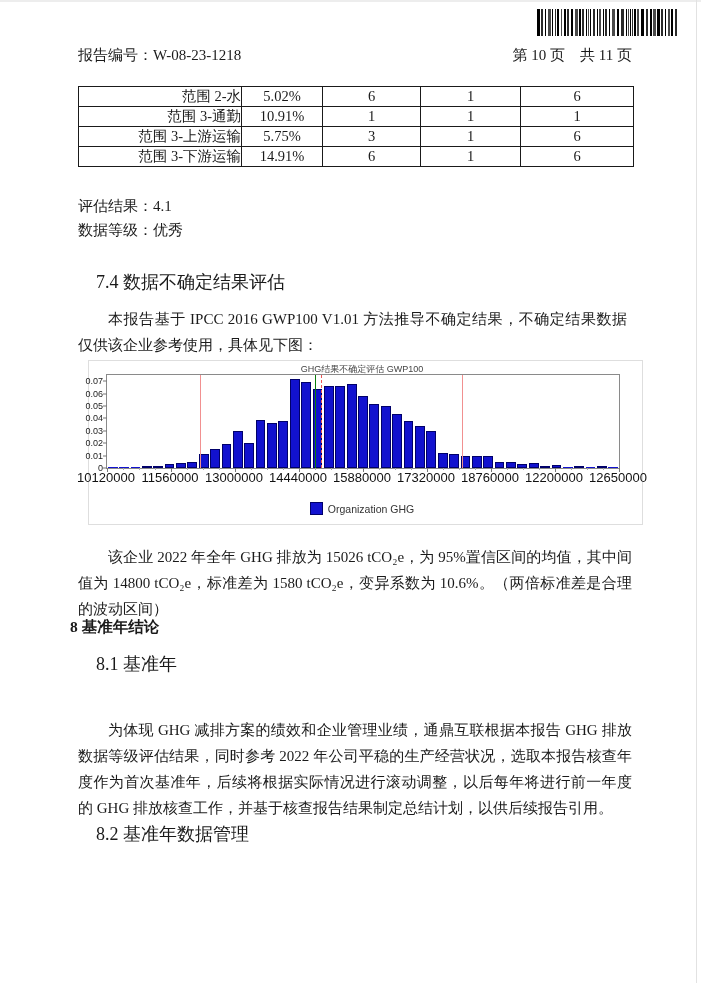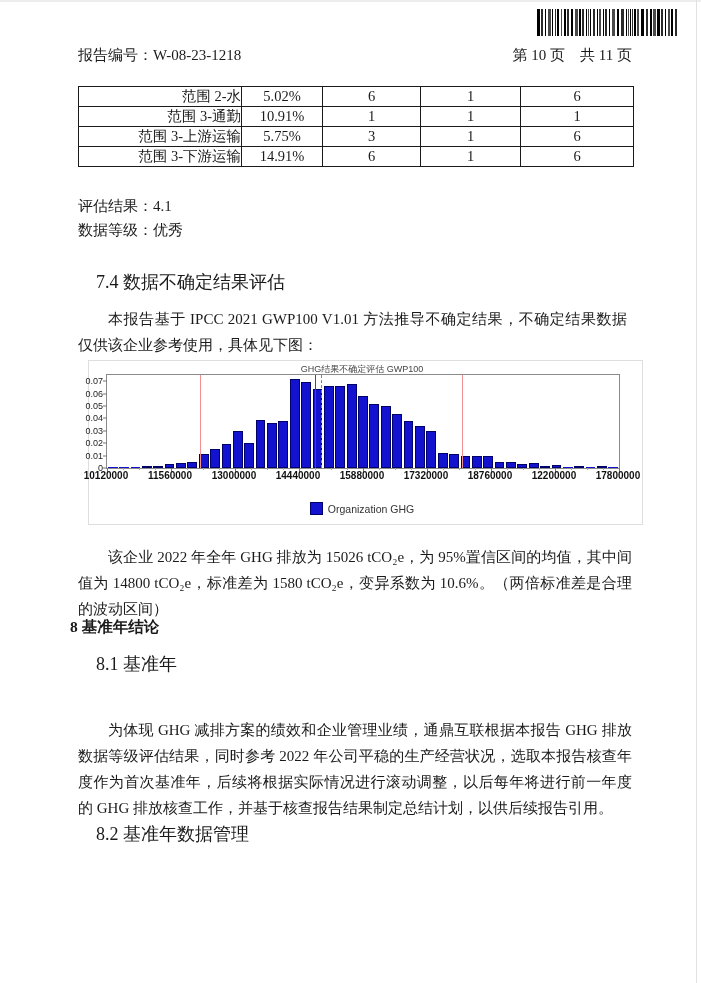--- a/index.html
+++ b/index.html
@@ -31,21 +31,21 @@
   .c-title{position:absolute;left:17px;top:2px;width:512px;text-align:center;font-size:9px;color:#444;}
   .ylab{position:absolute;left:-3px;top:40px;font-size:9px;color:#555;transform:rotate(-90deg);transform-origin:center;width:60px;text-align:center;}
   .plot{position:absolute;left:17px;top:13px;width:512px;height:93px;border:1px solid #8a8a8a;background:#fff;}
   .bar{position:absolute;bottom:0;box-sizing:border-box;}
   .refline{position:absolute;top:0;bottom:0;width:0;z-index:3;}
   .ytick-label{position:absolute;right:calc(100% + 4px);transform:translateY(50%);font-size:9px;color:#222;white-space:nowrap;}
   .ytick-mark{position:absolute;left:-4px;width:4px;height:1px;background:#777;transform:translateY(0.5px);}
   .xtick-mark{position:absolute;bottom:-4px;width:1px;height:4px;background:#777;}
   .xtick-minor{position:absolute;bottom:-2px;width:1px;height:2px;background:#aaa;}
   .xticks{position:absolute;left:17px;top:109px;width:512px;height:11px;}
-  .xticks span{position:absolute;transform:translateX(-50%);font-size:10px;color:#111;white-space:nowrap;font-weight:bold;}
+  .xticks span{position:absolute;transform:translateX(-50%);font-size:13px;color:#111;white-space:nowrap;}
   .xlab{position:absolute;left:17px;top:124px;width:512px;text-align:center;font-size:10.5px;color:#333;}
   .legend{position:absolute;left:17px;top:141px;width:512px;display:flex;justify-content:center;align-items:center;gap:5px;font-size:10.5px;color:#333;}
   .legend .sw{display:inline-block;width:11px;height:11px;border:1px solid #00006a;}
 </style>
 </head>
 <body>
 
 <div class="page">
   <div class="top-edge"></div>
   <div class="right-edge"></div>
@@ -135,21 +135,21 @@
           <td class="c">1</td>
           <td class="c">6</td>
         </tr>
       </tbody>
   </table>
 
   <div class="line" style="top:197px">评估结果：4.1</div>
   <div class="line" style="top:221px">数据等级：优秀</div>
 
   <div class="h2" style="top:270px">7.4 数据不确定结果评估</div>
-  <div class="para" style="top:306px;width:549px">本报告基于 IPCC 2021 GWP100 V1.01 方法推导不确定结果，不确定结果数据仅供该企业参考使用，具体见下图：</div>
+  <div class="para" style="top:306px;width:549px">本报告基于 IPCC 2016 GWP100 V1.01 方法推导不确定结果，不确定结果数据仅供该企业参考使用，具体见下图：</div>
 
   <div class="figure">
     <div class="c-title">GHG结果不确定评估 GWP100</div>
     <div class="ylab">概率因子</div>
     <div class="plot" id="plot">
         <div class="ytick-label" style="bottom: 0%;">0</div>
         <div class="ytick-mark" style="bottom: 0%;"></div>
         <div class="ytick-label" style="bottom: 13.3333%; margin-top: 6px;">0.01</div>
         <div class="ytick-mark" style="bottom: 13.3333%;"></div>
         <div class="ytick-label" style="bottom: 26.6667%;">0.02</div>
@@ -249,21 +249,21 @@
       </div>
     <div class="xticks" id="xticks">
         <span style="left: 0%;">10120000</span>
         <span style="left: 12.5%;">11560000</span>
         <span style="left: 25%;">13000000</span>
         <span style="left: 37.5%;">14440000</span>
         <span style="left: 50%;">15880000</span>
         <span style="left: 62.5%;">17320000</span>
         <span style="left: 75%;">18760000</span>
         <span style="left: 87.5%;">12200000</span>
-        <span style="left: 100%;">17800000</span>
+        <span style="left: 100%;">12650000</span>
       </div>
     <div class="legend">
       <span class="sw" id="legend-sw" style="background: rgb(18, 18, 207);"></span>
       <span>Organization GHG</span>
     </div>
   </div>
 
   <div class="para" style="top:544px;width:554px">该企业 2022 年全年 GHG 排放为 15026 tCO₂e，为 95%置信区间的均值，其中间值为 14800 tCO₂e，标准差为 1580 tCO₂e，变异系数为 10.6%。（两倍标准差是合理的波动区间）</div>
 
   <div class="h1" style="top:617px">8 基准年结论</div>

